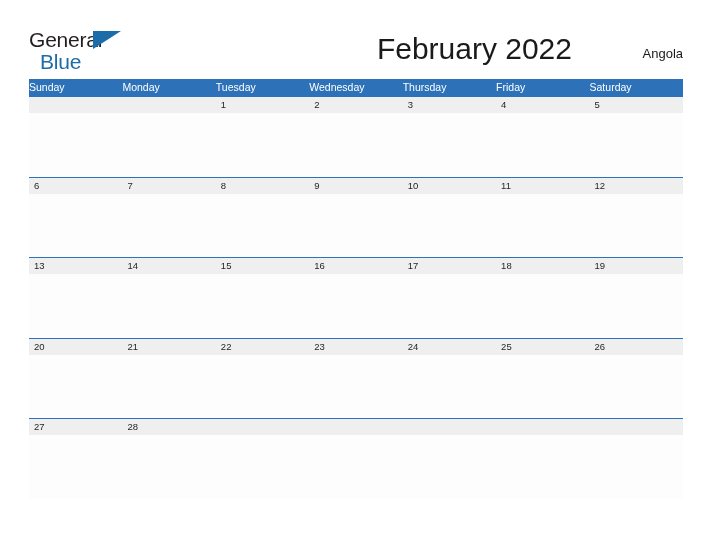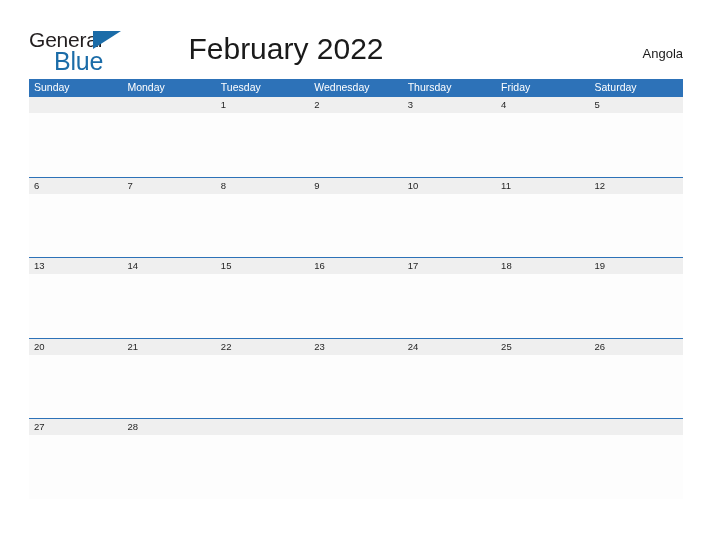--- a/index.html
+++ b/index.html
@@ -46,35 +46,35 @@
     position: absolute;
     left: 64px;
     top: 2px;
     width: 0;
     height: 0;
     border-left: 28px solid #1b6ca8;
     border-bottom: 18px solid transparent;
   }
   #brand-logo .logo-blue {
     position: absolute;
-    left: 25px;
+    left: 11px;
     top: 22px;
-    font-size: 25px;
+    font-size: 21px;
     line-height: 21px;
     color: #1b6ca8;
     letter-spacing: -0.2px;
     font-family: "Liberation Sans", sans-serif;
   }
 
   #calendar-title {
     position: absolute;
     left: 0;
     top: 32px;
     width: 572px;
-    text-align: center;
+    text-align: right;
     font-size: 30px;
     line-height: 34px;
     color: #1a1a1a;
     font-family: "Liberation Sans", sans-serif;
     font-weight: normal;
     margin: 0;
   }
 
   #country-label {
     position: absolute;
@@ -97,21 +97,20 @@
   #weekday-header {
     display: flex;
     width: 654px;
     height: 17px;
     background: #2d72b8;
   }
   #weekday-header .weekday-cell {
     width: 93.43px;
     height: 31px;
     box-sizing: border-box;
-    padding-left: 5px;
     color: #ffffff;
     font-size: 10.5px;
     line-height: 17px;
     white-space: nowrap;
     overflow: hidden;
   }
 
   .week-row {
     width: 654px;
     height: 80.5px;

